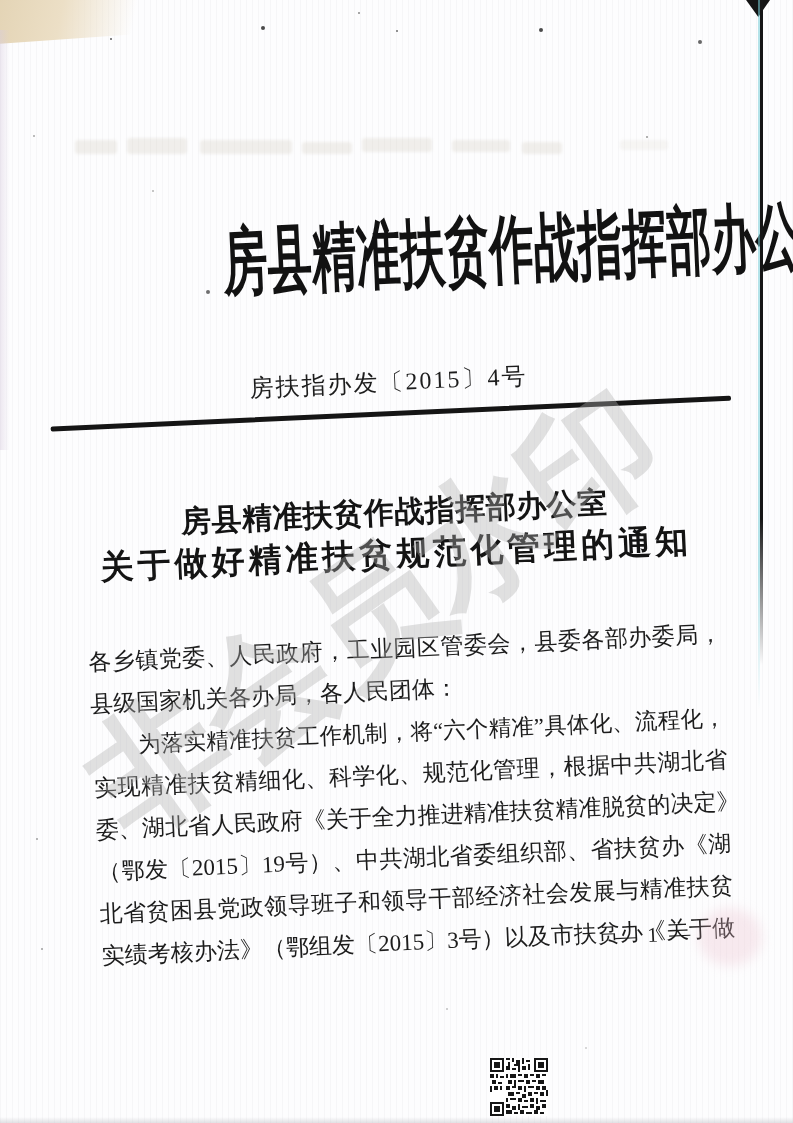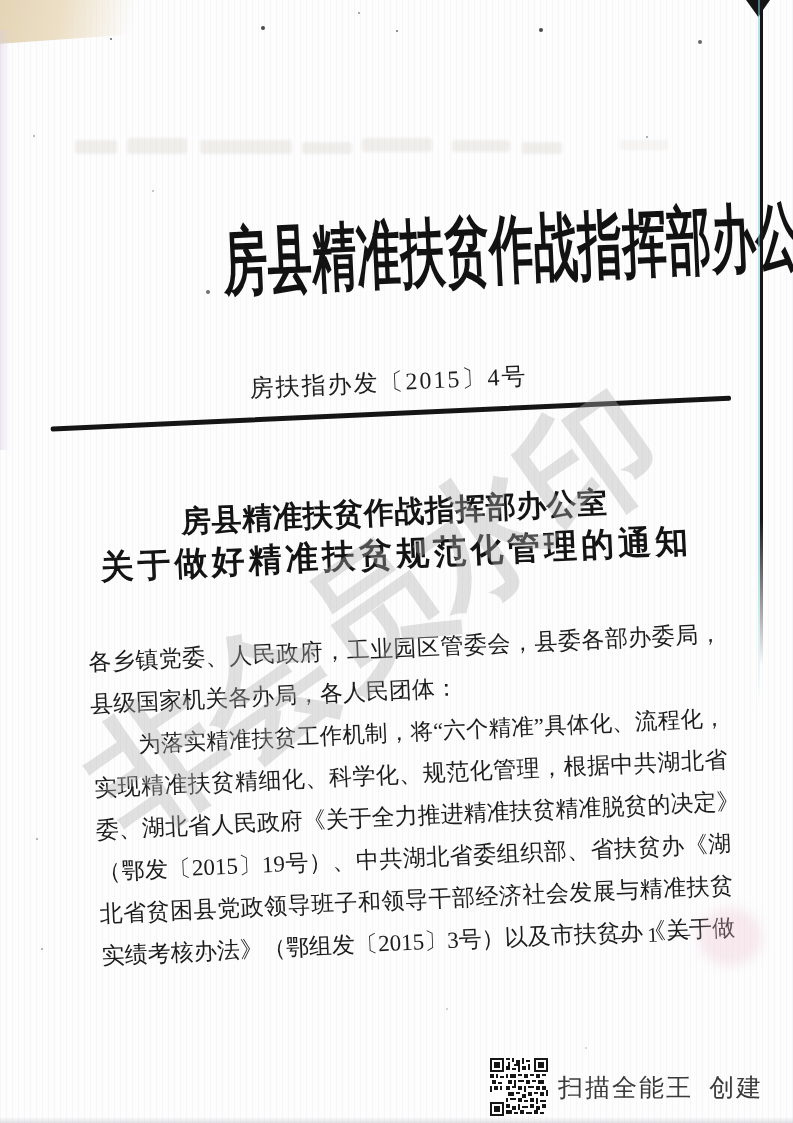--- a/index.html
+++ b/index.html
@@ -170,16 +170,15 @@
   <div class="footer">
     <svg class="qr" viewBox="0 0 29 29" xmlns="http://www.w3.org/2000/svg">
       <rect width="29" height="29" fill="#ffffff"></rect>
       <g fill="#161616">
         <path d="M0 0h7v7H0zM22 0h7v7h-7zM0 22h7v7H0z"></path>
         <path fill="#ffffff" d="M1 1h5v5H1zM23 1h5v5h-5zM1 23h5v5H1z"></path>
         <path d="M2 2h3v3H2zM24 2h3v3h-3zM2 24h3v3H2z"></path>
         <path d="M8 0h2v1H8zM11 0h1v2h-1zM13 1h2v2h-2zM16 0h1v3h-1zM18 1h2v1h-2zM9 2h1v2H9zM12 3h3v1h-3zM8 4h2v2H8zM11 5h2v1h-2zM14 4h1v3h-1zM16 4h2v2h-2zM19 3h1v3h-1zM0 8h2v2H0zM3 8h1v2H3zM5 9h2v1H5zM1 11h2v2H1zM4 12h2v1H4zM0 14h1v3H0zM2 14h2v2H2zM5 14h1v2H5zM8 8h1v2H8zM10 8h3v2h-3zM14 8h2v1h-2zM17 8h2v2h-2zM20 8h2v1h-2zM23 8h2v2h-2zM26 8h2v1h-2zM9 11h2v2H9zM12 11h1v3h-1zM14 11h3v1h-3zM18 11h2v2h-2zM21 11h2v1h-2zM24 11h3v2h-3zM8 14h2v2H8zM11 14h2v1h-2zM14 14h2v2h-2zM17 14h1v3h-1zM19 14h3v1h-3zM23 14h2v2h-2zM26 14h2v2h-2zM9 17h3v2H9zM13 17h2v1h-2zM16 18h2v2h-2zM19 17h2v2h-2zM22 17h2v1h-2zM25 17h2v2h-2zM28 16h1v3h-1zM8 20h1v2H8zM10 20h3v1h-3zM14 20h2v2h-2zM17 21h2v1h-2zM20 20h2v2h-2zM23 20h1v3h-1zM25 21h3v1h-3zM8 23h2v2H8zM11 24h2v2h-2zM14 23h1v3h-1zM16 24h3v1h-3zM20 23h2v2h-2zM23 24h2v2h-2zM26 23h2v2h-2zM8 26h3v2H8zM12 27h2v1h-2zM15 26h2v2h-2zM18 27h3v1h-3zM22 26h2v2h-2zM25 27h2v1h-2z"></path>
       </g>
     </svg>
-    <span class="scanner-label">扫描全能王 创建</span>
   </div>
 
 </div>
 
 </body></html>

